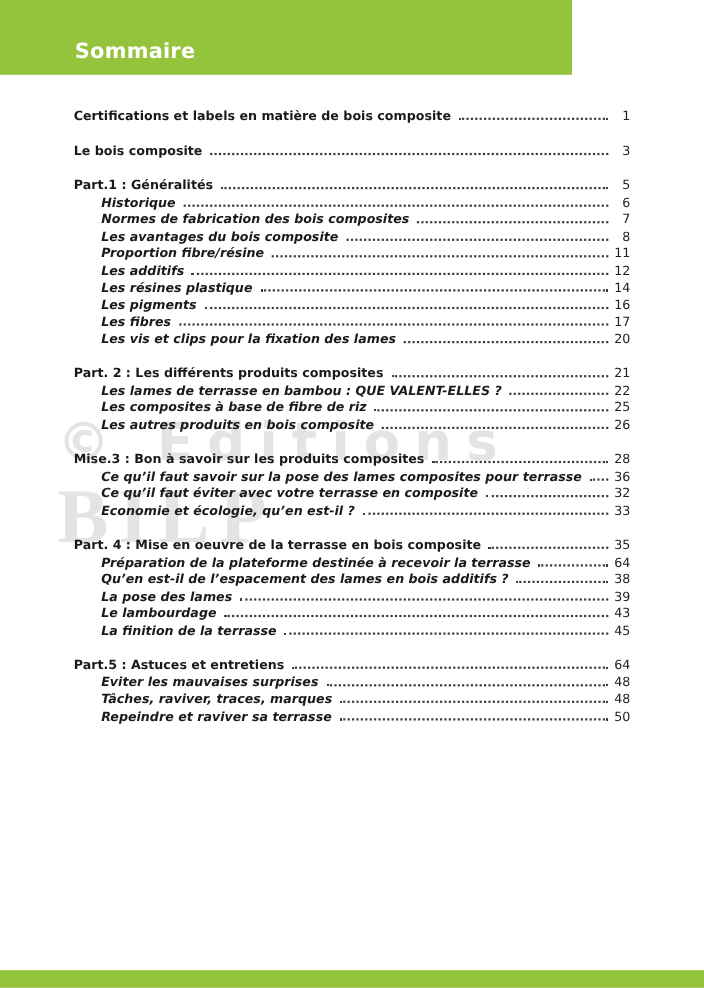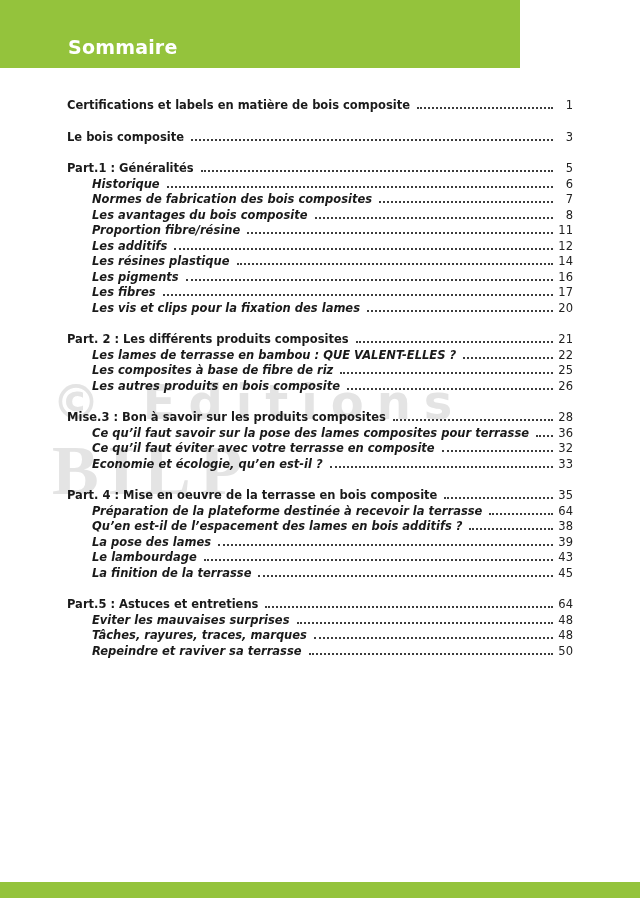--- a/index.html
+++ b/index.html
@@ -233,21 +233,21 @@
     <span class="label">Part.5 : Astuces et entretiens</span>
     <span class="leader"></span>
     <span class="page-num">64</span>
   </div>
         <div class="toc-row sub">
     <span class="label">Eviter les mauvaises surprises</span>
     <span class="leader"></span>
     <span class="page-num">48</span>
   </div>
         <div class="toc-row sub">
-    <span class="label">Tâches, rayures, traces, marques</span>
+    <span class="label">Tâches, raviver, traces, marques</span>
     <span class="leader"></span>
     <span class="page-num">48</span>
   </div>
         <div class="toc-row sub">
     <span class="label">Repeindre et raviver sa terrasse</span>
     <span class="leader"></span>
     <span class="page-num">50</span>
   </div>
       </div>
     </main>

